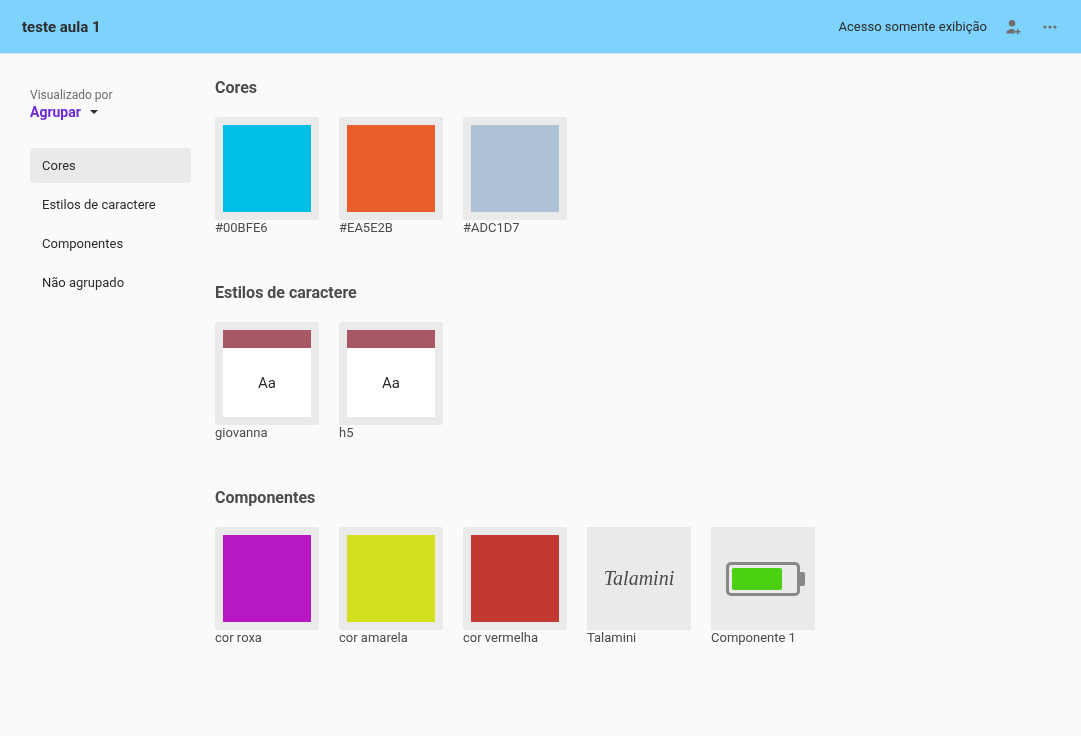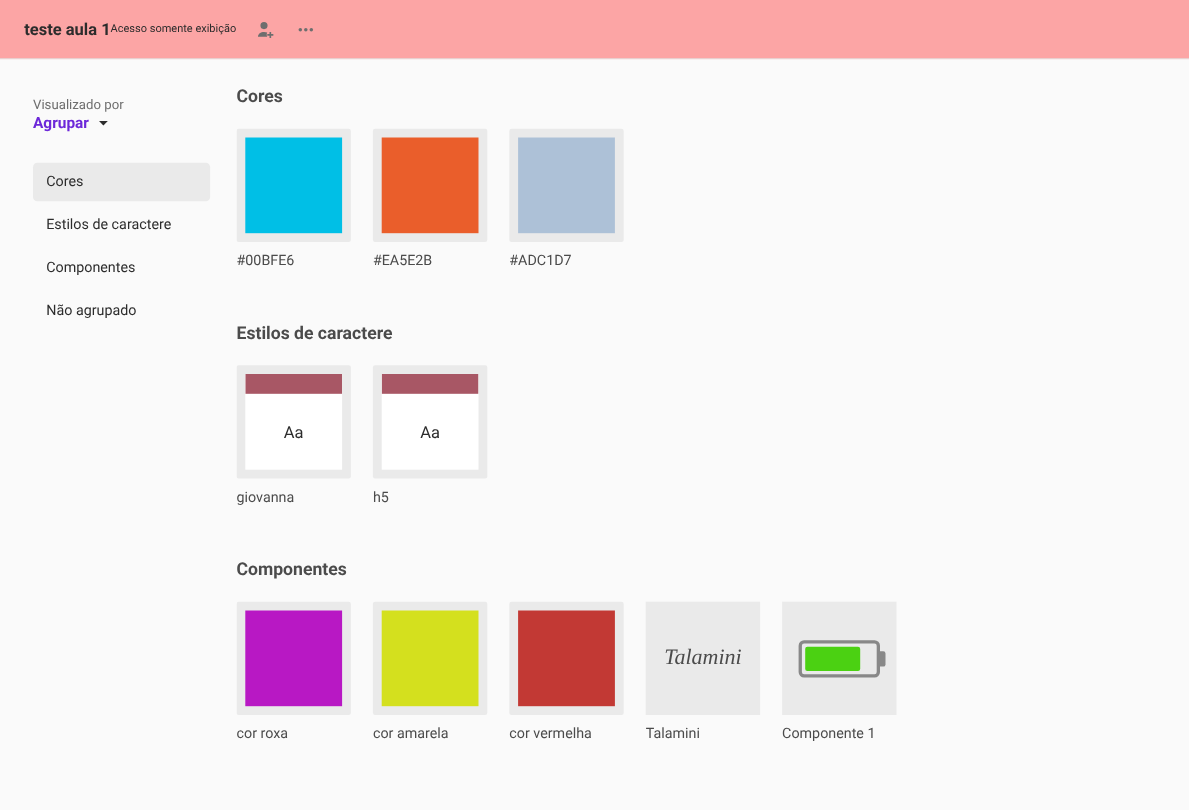--- a/index.html
+++ b/index.html
@@ -11,35 +11,36 @@
     height: 736px;
     overflow: hidden;
   }
 
   
   .header {
     height: 54px;
     border-bottom: 1px solid #e1e1e1;
     display: flex;
     align-items: center;
+    justify-content: space-between;
     padding: 0 22px;
-    background: #fca5a5;
+    background: #7dd3fc;
   }
   .header-title {
     font-size: 15px;
     font-weight: 700;
     color: #2c2c2c;
   }
   .header-right {
     display: flex;
     align-items: center;
     gap: 18px;
   }
   .access-text {
-    font-size: 10px;
+    font-size: 13px;
     color: #2c2c2c;
   }
   .header-icon {
     width: 18px;
     height: 18px;
     display: flex;
     align-items: center;
     justify-content: center;
     cursor: pointer;
   }
@@ -121,21 +122,20 @@
     justify-content: center;
     cursor: pointer;
   }
   .swatch {
     width: 100%;
     height: 100%;
   }
   .tile-label {
     font-size: 13px;
     color: #4b4b4b;
-    margin-top: 10px;
   }
 
   
   .char-tile-inner {
     width: 100%;
     height: 100%;
     background: #fff;
     display: flex;
     flex-direction: column;
     overflow: hidden;

